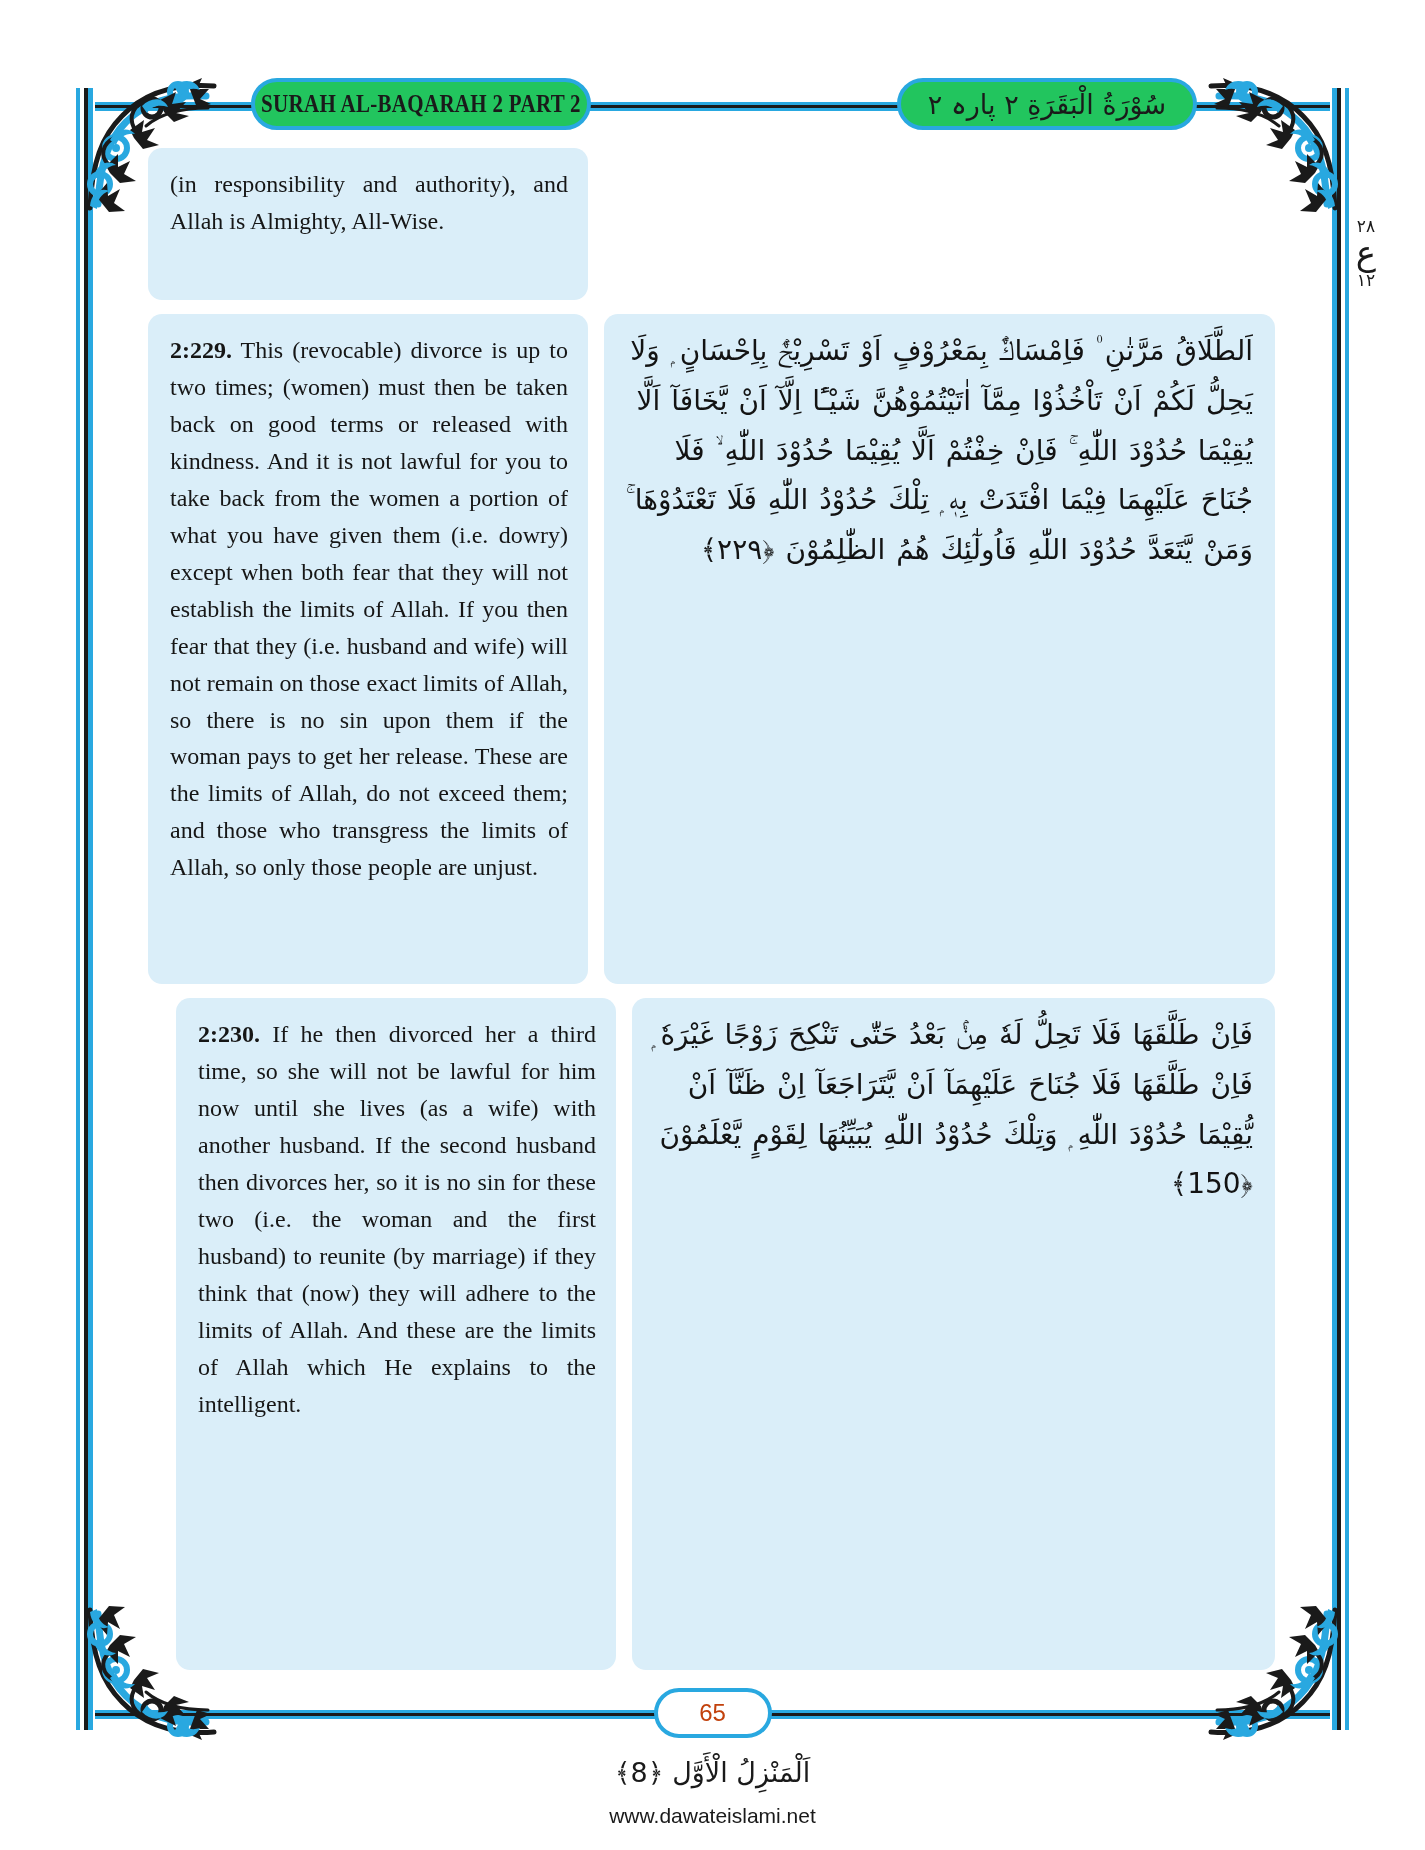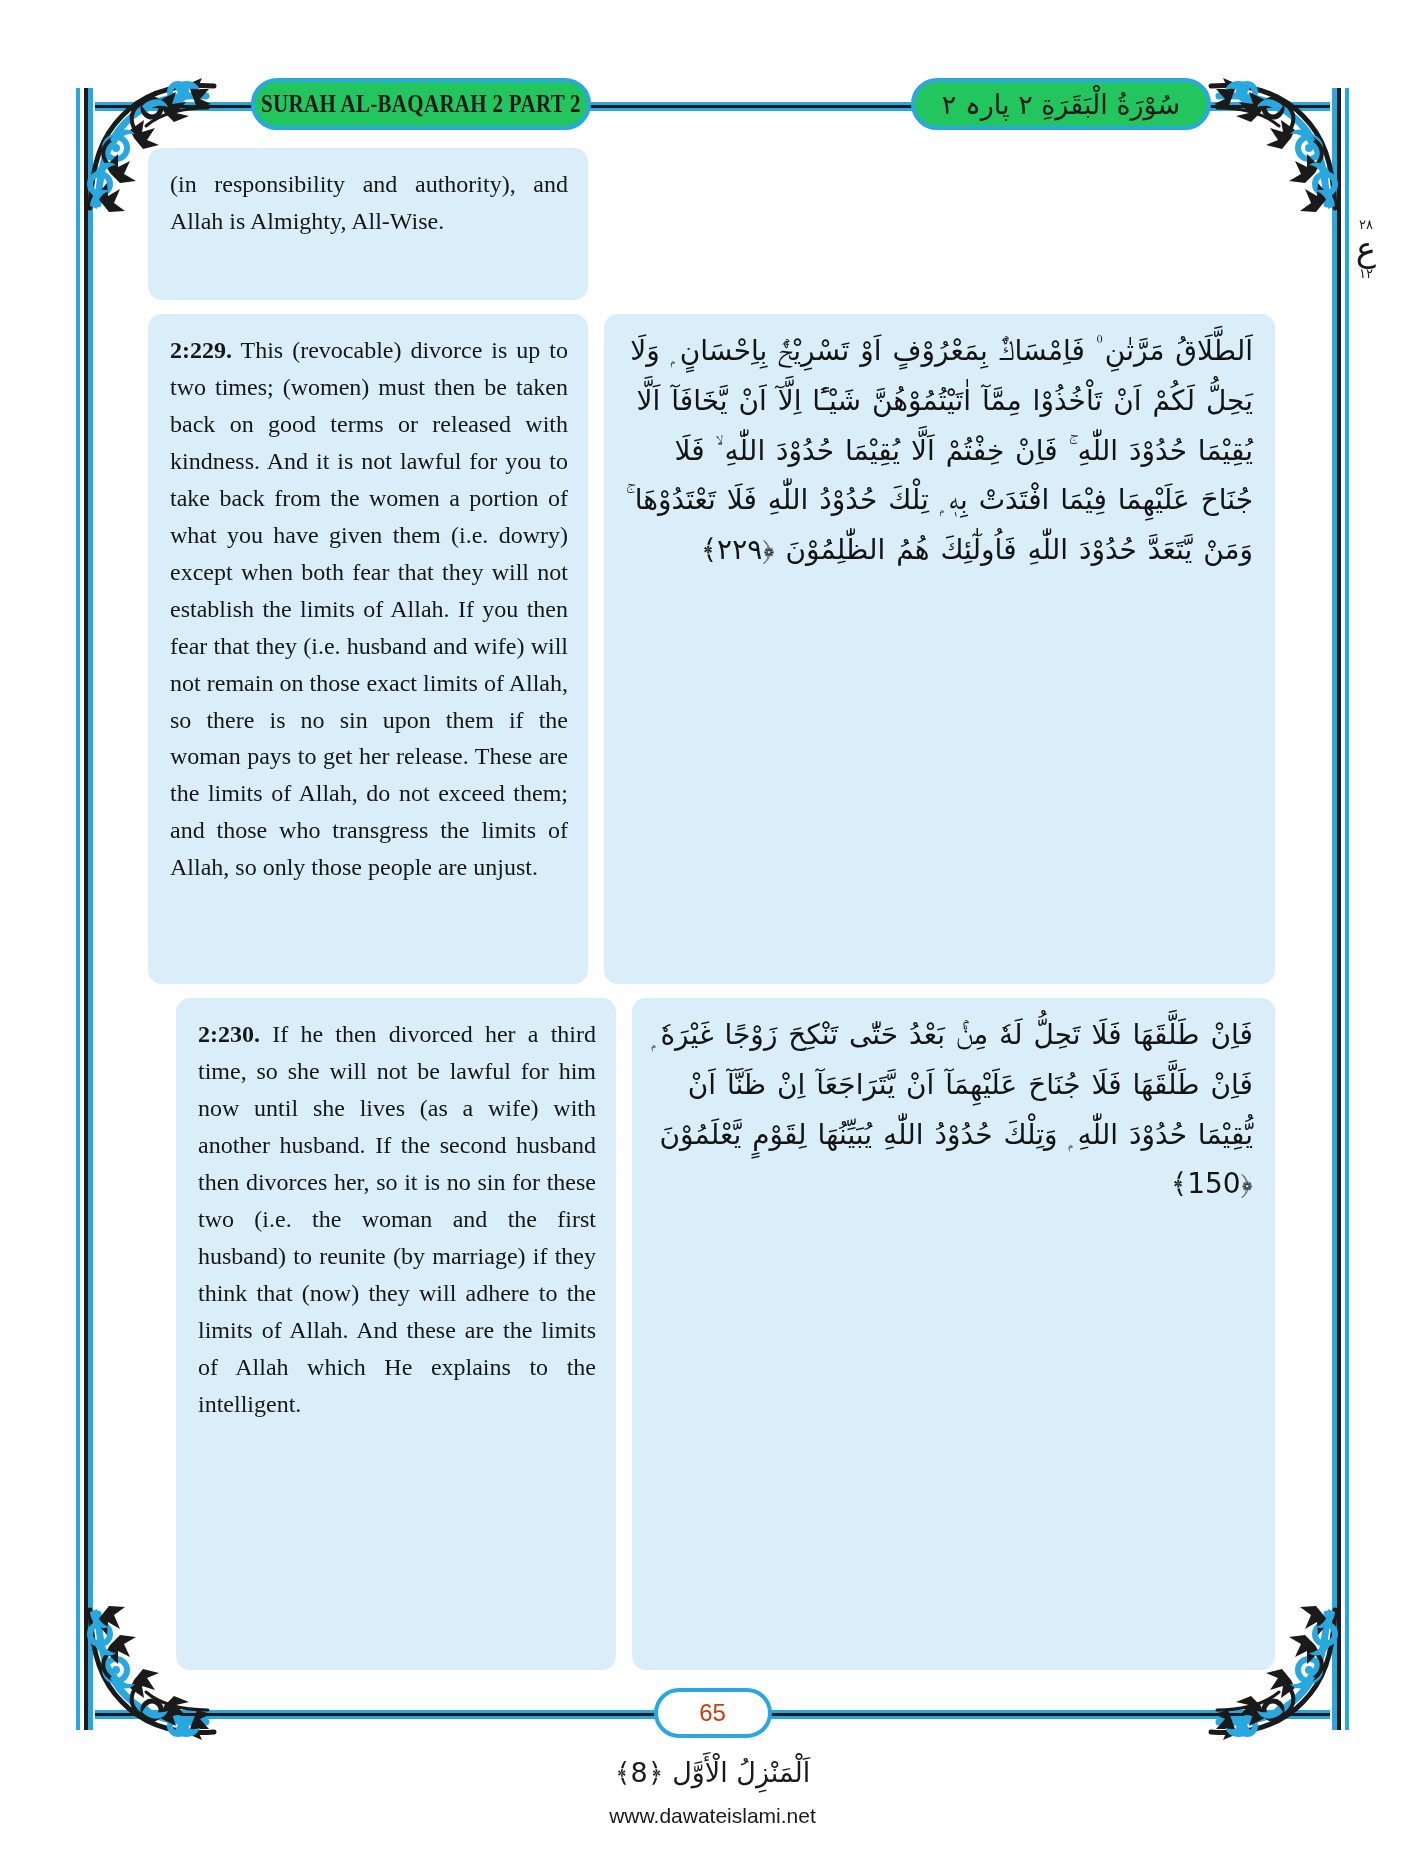--- a/index.html
+++ b/index.html
@@ -81,21 +81,21 @@
     align-items: center;
     justify-content: center;
     box-sizing: border-box;
     z-index: 3;
   }
   .hdr-pill-left {
     left: 156px;
     width: 340px;
   }
   .hdr-pill-right {
-    right: 119px;
+    right: 133px;
     width: 300px;
   }
   .hdr-title-en {
     font-family: "Liberation Serif", serif;
     font-weight: bold;
     font-size: 21px;
     letter-spacing: 0.3px;
     color: #1a1a1a;
     white-space: nowrap;
     transform: scaleY(1.18);
@@ -237,21 +237,21 @@
     position: absolute;
     right: 38px;
     top: 218px;
     width: 42px;
     text-align: center;
     font-family: "DejaVu Sans", sans-serif;
     color: #1a1a1a;
     line-height: 1.05;
     z-index: 5;
   }
-  .ruku .small { font-size: 13px; }
+  .ruku .small { font-size: 17px; }
   .ruku .ain  { font-size: 34px; }
 
   
   .corner {
     position: absolute;
     width: 165px;
     height: 165px;
     z-index: 4;
     pointer-events: none;
   }

